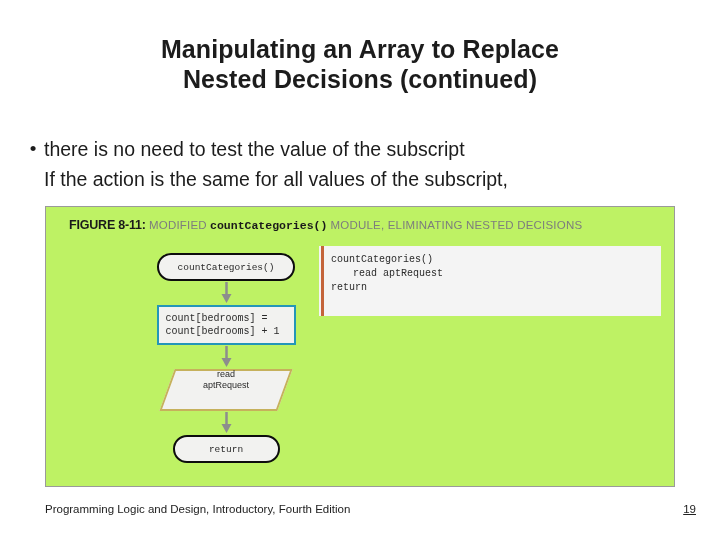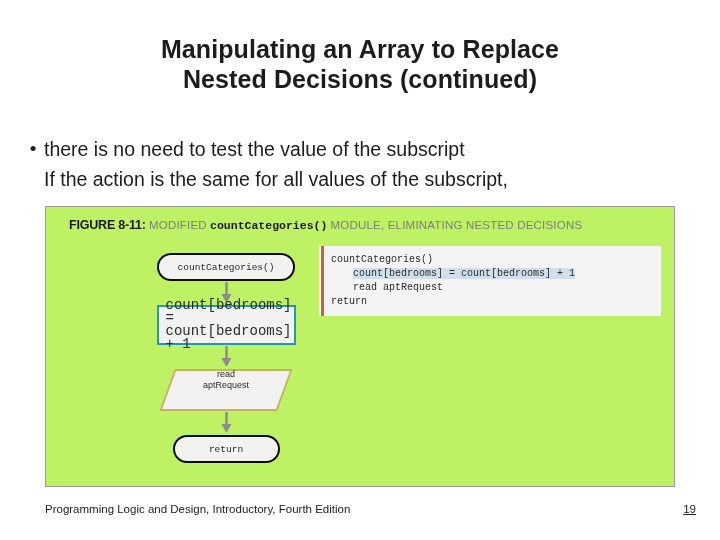--- a/index.html
+++ b/index.html
@@ -133,21 +133,21 @@
     height: 40px;
     border: 2px solid #2496b8;
     background: #f2f2f0;
     box-sizing: border-box;
     display: flex;
     flex-direction: column;
     align-items: flex-start;
     justify-content: center;
     padding-left: 7px;
     font-family: "Liberation Mono", "DejaVu Sans Mono", monospace;
-    font-size: 14px;
+    font-size: 10px;
     line-height: 13px;
     color: #2a2a2a;
   }
 
   .shape-io-wrap {
     width: 118px;
     height: 42px;
     position: relative;
   }
   .shape-io {
@@ -303,21 +303,20 @@
     <div class="fc-row">
       <div class="shape-terminal terminal-end">
         <span>return</span>
       </div>
     </div>
 
   </div>
 
   <div class="pseudocode">
     <div class="code-line">countCategories()</div>
-    <div class="code-line indent"><span class="hl">count[bedrooms] = count[bedrooms] + 1</span></div>
     <div class="code-line indent">read aptRequest</div>
     <div class="code-line">return</div>
   </div>
 
 </div>
 
 <div class="footer-text">Programming Logic and Design, Introductory, Fourth Edition</div>
 <div class="page-number">19</div>
 
 </body></html>

